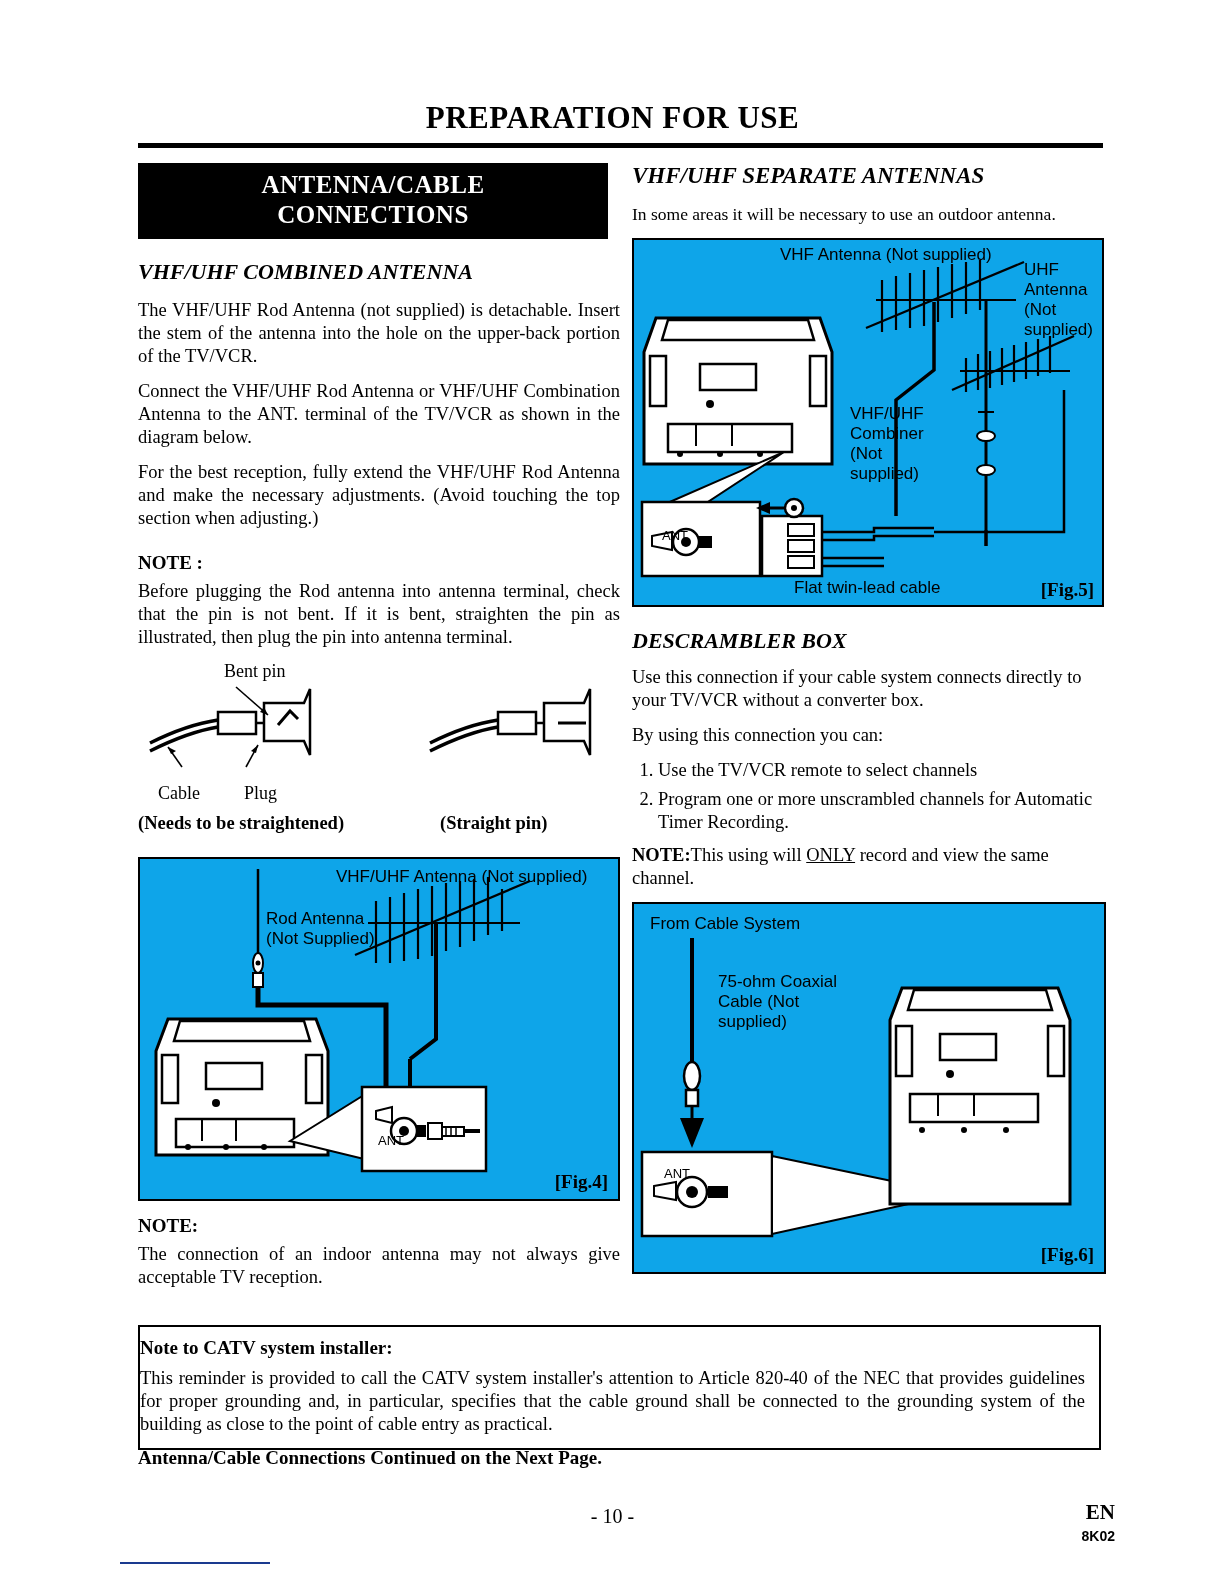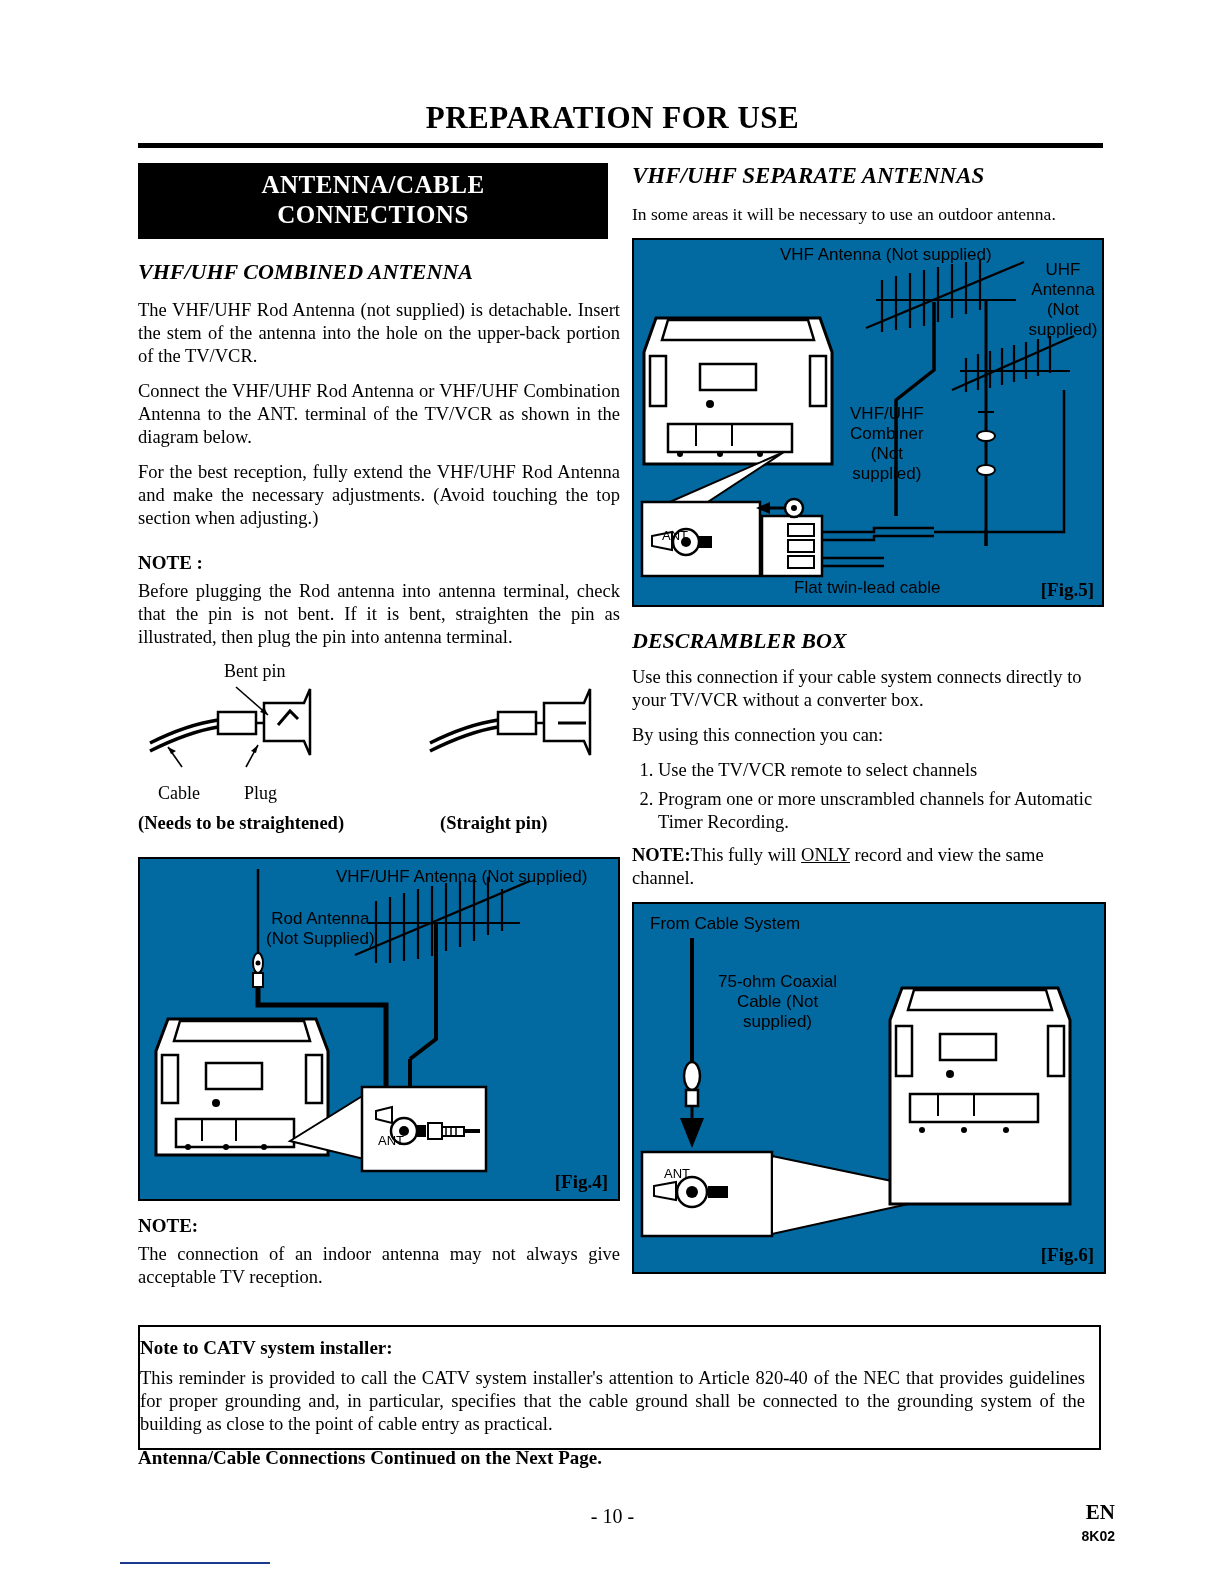--- a/index.html
+++ b/index.html
@@ -103,23 +103,22 @@
   }
   .pin-bold {
     font-weight: bold;
     font-size: 18.5px;
   }
 
   
   .figbox {
     border: 2.5px solid #000;
     position: relative;
-    background: #0369a1;
+    background: #0ea5e9;
     overflow: hidden;
-    text-align: center;
   }
   .figtag {
     position: absolute;
     font-weight: bold;
     font-size: 19px;
   }
   .figlabel {
     position: absolute;
     font-family: "Liberation Sans", sans-serif;
     font-size: 17px;
@@ -435,21 +434,21 @@
     </div>
 
     <p class="body nj">Use this connection if your cable system connects directly to your TV/VCR without a converter box.</p>
     <p class="body nj">By using this connection you can:</p>
 
     <ol class="numlist">
       <li>Use the TV/VCR remote to select channels</li>
       <li>Program one or more unscrambled channels for Automatic Timer Recording.</li>
     </ol>
 
-    <p class="body nj" style="margin-top:10px;"><span style="font-weight:bold;">NOTE:</span><span>This fully will </span><span class="underline">ONLY</span><span> record and view the same channel.</span></p>
+    <p class="body nj" style="margin-top:10px;"><span style="font-weight:bold;">NOTE:</span><span>This using will </span><span class="underline">ONLY</span><span> record and view the same channel.</span></p>
 
     <div class="figbox" style="margin-top:6px; width:470px; height:368px;">
       <svg width="466" height="364" viewBox="0 0 466 364">
 
         <path d="M58 34 L58 160" stroke="#000" stroke-width="4" fill="none"></path>
         <ellipse cx="58" cy="172" rx="8" ry="14" fill="#fff" stroke="#000" stroke-width="2.5"></ellipse>
         <rect x="52" y="186" width="12" height="16" fill="#fff" stroke="#000" stroke-width="2.5"></rect>
         <line x1="58" y1="202" x2="58" y2="216" stroke="#000" stroke-width="3"></line>
         <polygon points="58,244 46,214 70,214" fill="#000"></polygon>
 

